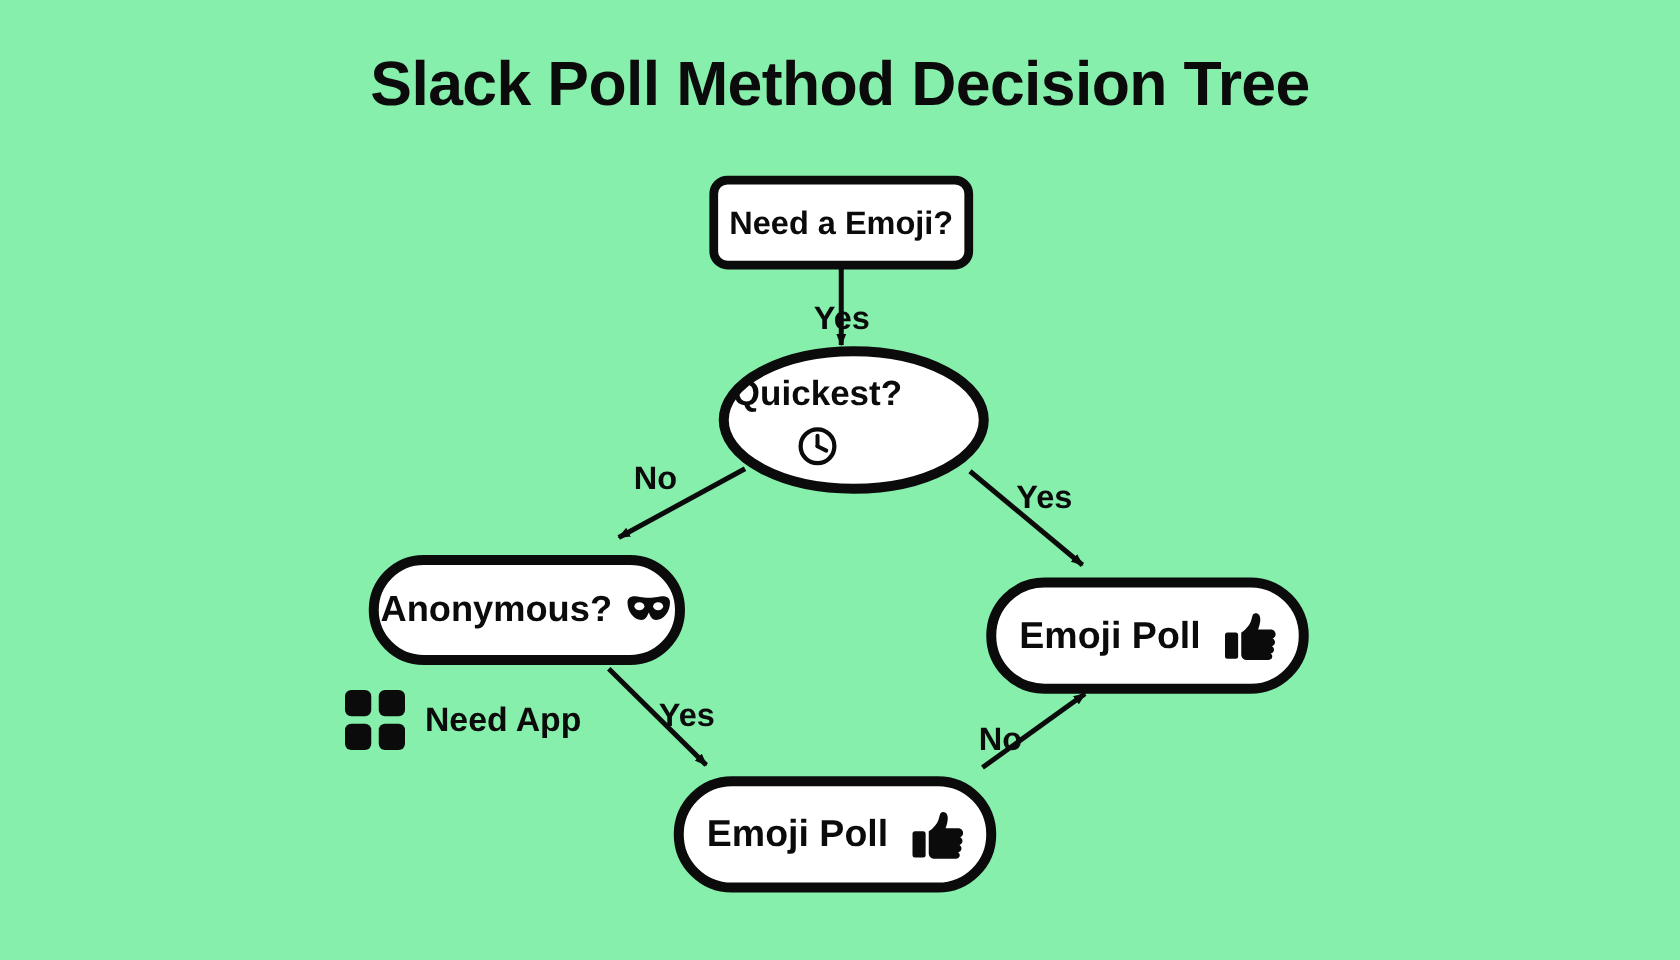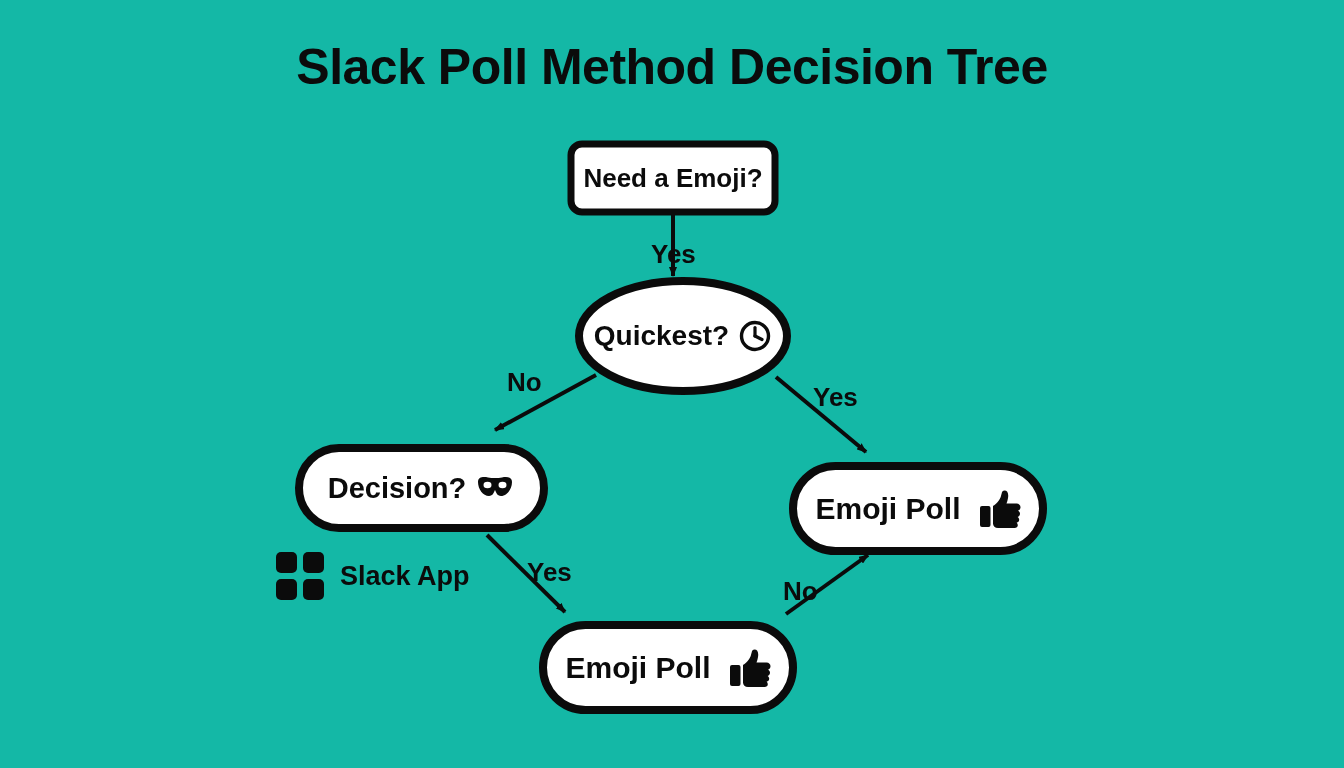--- a/index.html
+++ b/index.html
@@ -13,21 +13,21 @@
     overflow: hidden;
     font-family: "Liberation Sans", sans-serif;
     color: #0a0a0a;
     position: relative;
   }
   #canvas {
     position: absolute;
     inset: 0;
     width: 1344px;
     height: 768px;
-    background: #14b8a6;
+    background: #86efac;
   }
   #diagram-svg {
     position: absolute;
     left: 0;
     top: 0;
     width: 1344px;
     height: 768px;
   }
   .page-title {
     position: absolute;
@@ -122,33 +122,33 @@
 
     <line x1="487" y1="535" x2="565" y2="612" stroke="#0b0b0b" stroke-width="4" marker-end="url(#arrowhead)"></line>
 
     <line x1="786" y1="614" x2="868" y2="555" stroke="#0b0b0b" stroke-width="4" marker-end="url(#arrowhead)"></line>
   </svg>
 
   <div class="node-label" style="left:571px; top:144px; width:204px; height:68px; font-size:26px;">
     <span>Need a Emoji?</span>
   </div>
 
-  <div class="node-label" style="left:579px; top:281px; width:208px; height:110px; font-size:28px;">
+  <div class="node-label" style="left:550px; top:281px; width:208px; height:110px; font-size:28px;flex-direction:column;">
     <span>Quickest?</span>
     <span>
       <svg class="icon-svg" width="34" height="34" viewBox="0 0 34 34">
         <circle cx="17" cy="17" r="13.5" fill="none" stroke="#0b0b0b" stroke-width="3.4"></circle>
         <line x1="17" y1="17" x2="17" y2="8.5" stroke="#0b0b0b" stroke-width="3.2" stroke-linecap="round"></line>
         <line x1="17" y1="17" x2="24" y2="20.5" stroke="#0b0b0b" stroke-width="3.2" stroke-linecap="round"></line>
       </svg>
     </span>
   </div>
 
   <div class="node-label" style="left:299px; top:448px; width:245px; height:80px; font-size:29px;">
-    <span>Decision?</span>
+    <span>Anonymous?</span>
     <span>
       <svg class="icon-svg" width="40" height="28" viewBox="0 0 40 28">
         <path d="M3,8 C3,3 8,2.5 13,3.5 C17,4.3 23,4.3 27,3.5 C32,2.5 37,3 37,8
                  C37,15 32,22 26,22 C22,22 21,18 20,16 C19,18 18,22 14,22
                  C8,22 3,15 3,8 Z" fill="#0b0b0b"></path>
         <ellipse cx="12.5" cy="11" rx="4" ry="3.2" fill="#ffffff"></ellipse>
         <ellipse cx="27.5" cy="11" rx="4" ry="3.2" fill="#ffffff"></ellipse>
       </svg>
     </span>
   </div>
@@ -195,16 +195,16 @@
 
   <div class="edge-label" style="left:783px; top:576px;">No</div>
 
   <div class="legend" style="left:276px; top:552px;">
     <span class="grid-icon">
       <i></i>
         <i></i>
         <i></i>
         <i></i>
     </span>
-    <span class="legend-text">Slack App</span>
+    <span class="legend-text">Need App</span>
   </div>
 
 </div>
 
 </body></html>

